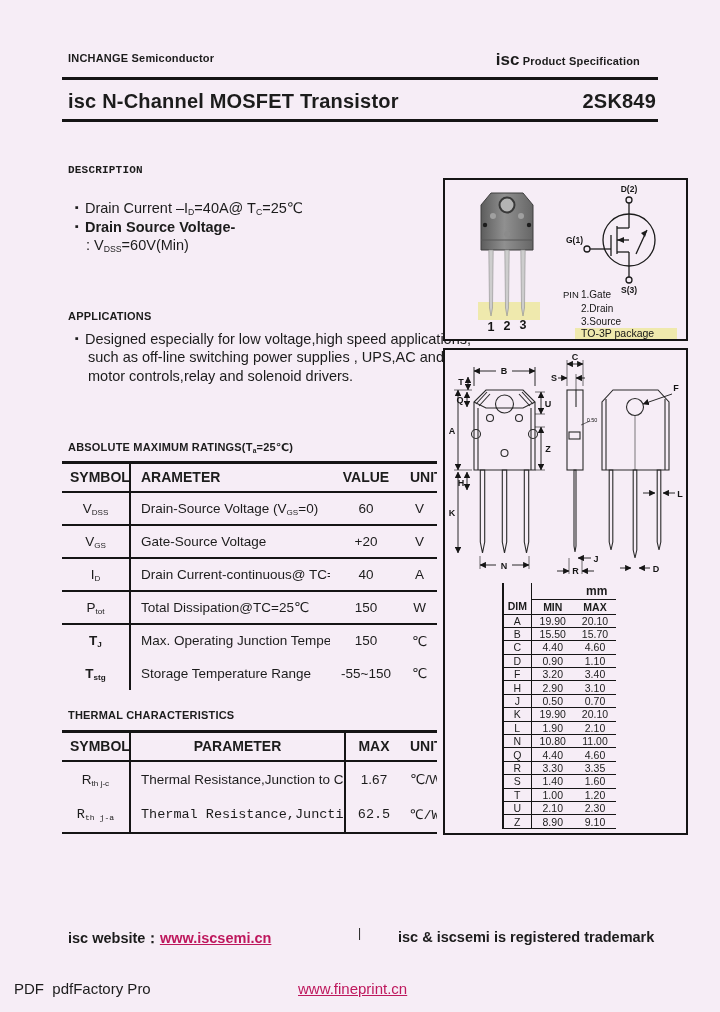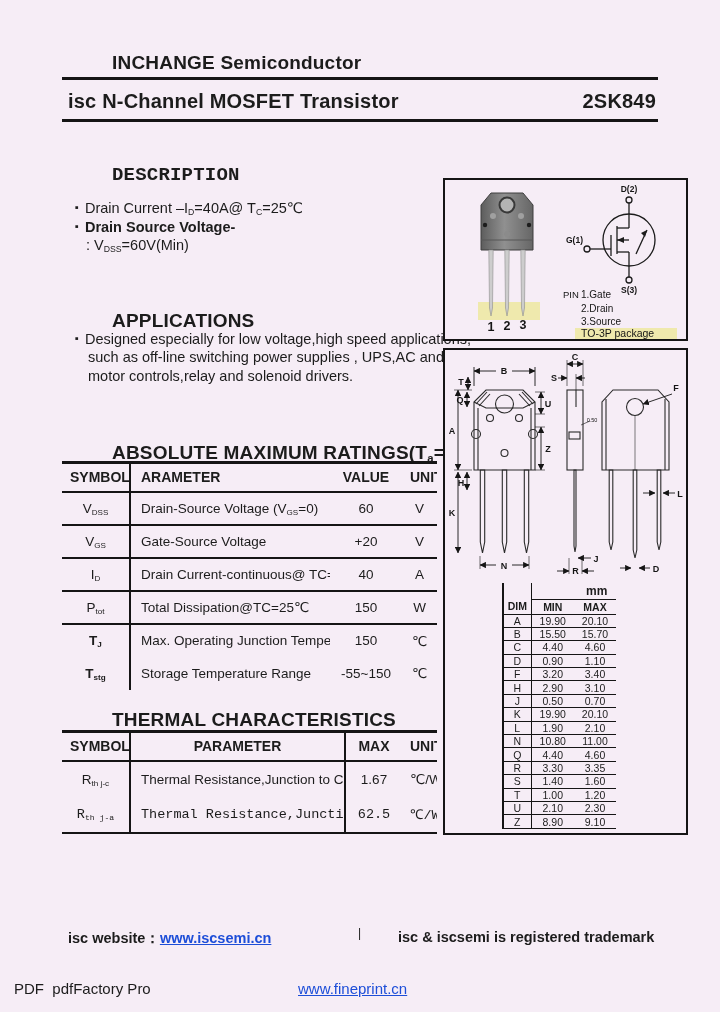--- a/index.html
+++ b/index.html
@@ -3,21 +3,21 @@
 <meta charset="utf-8">
 <style>
   * { margin:0; padding:0; box-sizing:border-box; }
   html,body { background:#e9e0e9; }
   body { font-family:"Liberation Sans","DejaVu Sans",sans-serif; color:#1c1c1c; }
   #page { position:relative; width:720px; height:1012px; background:#f6edf6; overflow:hidden; }
   .abs { position:absolute; }
   sub { font-size:60%; vertical-align:-0.28em; line-height:0; }
   .b { font-weight:bold; }
   .rule { position:absolute; background:#151515; height:3px; }
-  .h15 { font-size:19px; font-weight:bold; letter-spacing:0.2px;margin-left:44px; }
+  .h15 { font-size:11px; font-weight:bold; letter-spacing:0.2px; }
   .h20 { font-size:20px; font-weight:bold; letter-spacing:0.2px; }
   .body-text { font-size:14.5px; line-height:19px; white-space:nowrap; }
   .bullet { font-size:11px; vertical-align:2px; margin-right:6px; }
   
   table.spec { position:absolute; border-collapse:collapse; table-layout:fixed; }
   table.spec td { font-size:13.5px; padding:0 8px; white-space:nowrap; overflow:hidden; vertical-align:middle; }
   table.spec tr.hdr td { font-weight:bold; font-size:14px; }
   tr.tt > td { border-top:3px solid #151515; }
   tr.bb > td { border-bottom:2px solid #151515; }
   td.vr { border-right:2px solid #151515; }
@@ -26,31 +26,34 @@
   
   table.dim { position:absolute; left:57px; top:233px; width:113px; border-collapse:collapse; table-layout:fixed; }
   table.dim td { font-size:10.5px; height:13.4px; line-height:12px; text-align:center; white-space:nowrap;
                  border-bottom:1.4px solid #151515; padding:0; }
   table.dim td:first-child { border-left:2px solid #151515; border-right:1.6px solid #151515; }
   table.dim thead td { font-weight:bold; }
   table.dim td.nb { border-bottom:0; }
   
   .panel { position:absolute; left:443px; width:245px; border:2px solid #151515; background:#f6edf6; }
   
-  .link { color:#1d4ed8; text-decoration:underline; }
+  .link { color:#be185d; text-decoration:underline; }
   .foot { font-size:14.5px; font-weight:bold; white-space:nowrap; }
   .wm { font-size:15px; white-space:nowrap; }
   svg text { fill:#151515; }
 </style>
 </head>
 <body>
 
 <div id="page">
 
   <div class="abs h15" style="left:68px; top:52px;">INCHANGE Semiconductor</div>
+  <div class="abs" style="top:50px; right:80px; white-space:nowrap;">
+    <span style="font-size:17px; font-weight:bold;">isc</span><span class="h15"> Product Specification</span>
+  </div>
   <div class="rule" style="left:62px; top:77px; width:596px;"></div>
   <div class="abs h20" style="left:68px; top:90px;">isc N-Channel MOSFET Transistor</div>
   <div class="abs h20" style="top:90px; right:64px;margin-left:36px;">2SK849</div>
   <div class="rule" style="left:62px; top:119px; width:596px;"></div>
 
   <div class="abs h15" style="left:68px; top:164px;font-family:Liberation Mono, monospace;">DESCRIPTION</div>
   <div class="abs body-text" style="left:75px; top:198px;"><span class="bullet">▪</span><span><span>Drain Current –I</span><sub>D</sub><span>=40A@ T</span><sub>C</sub><span>=25℃</span></span></div>
   <div class="abs body-text" style="left:75px; top:217px;font-weight:bold;"><span class="bullet">▪</span><span>Drain Source Voltage-</span></div>
   <div class="abs body-text" style="left:86px; top:236px;"><span><span>: V</span><sub>DSS</sub><span>=60V(Min)</span></span></div>
 

